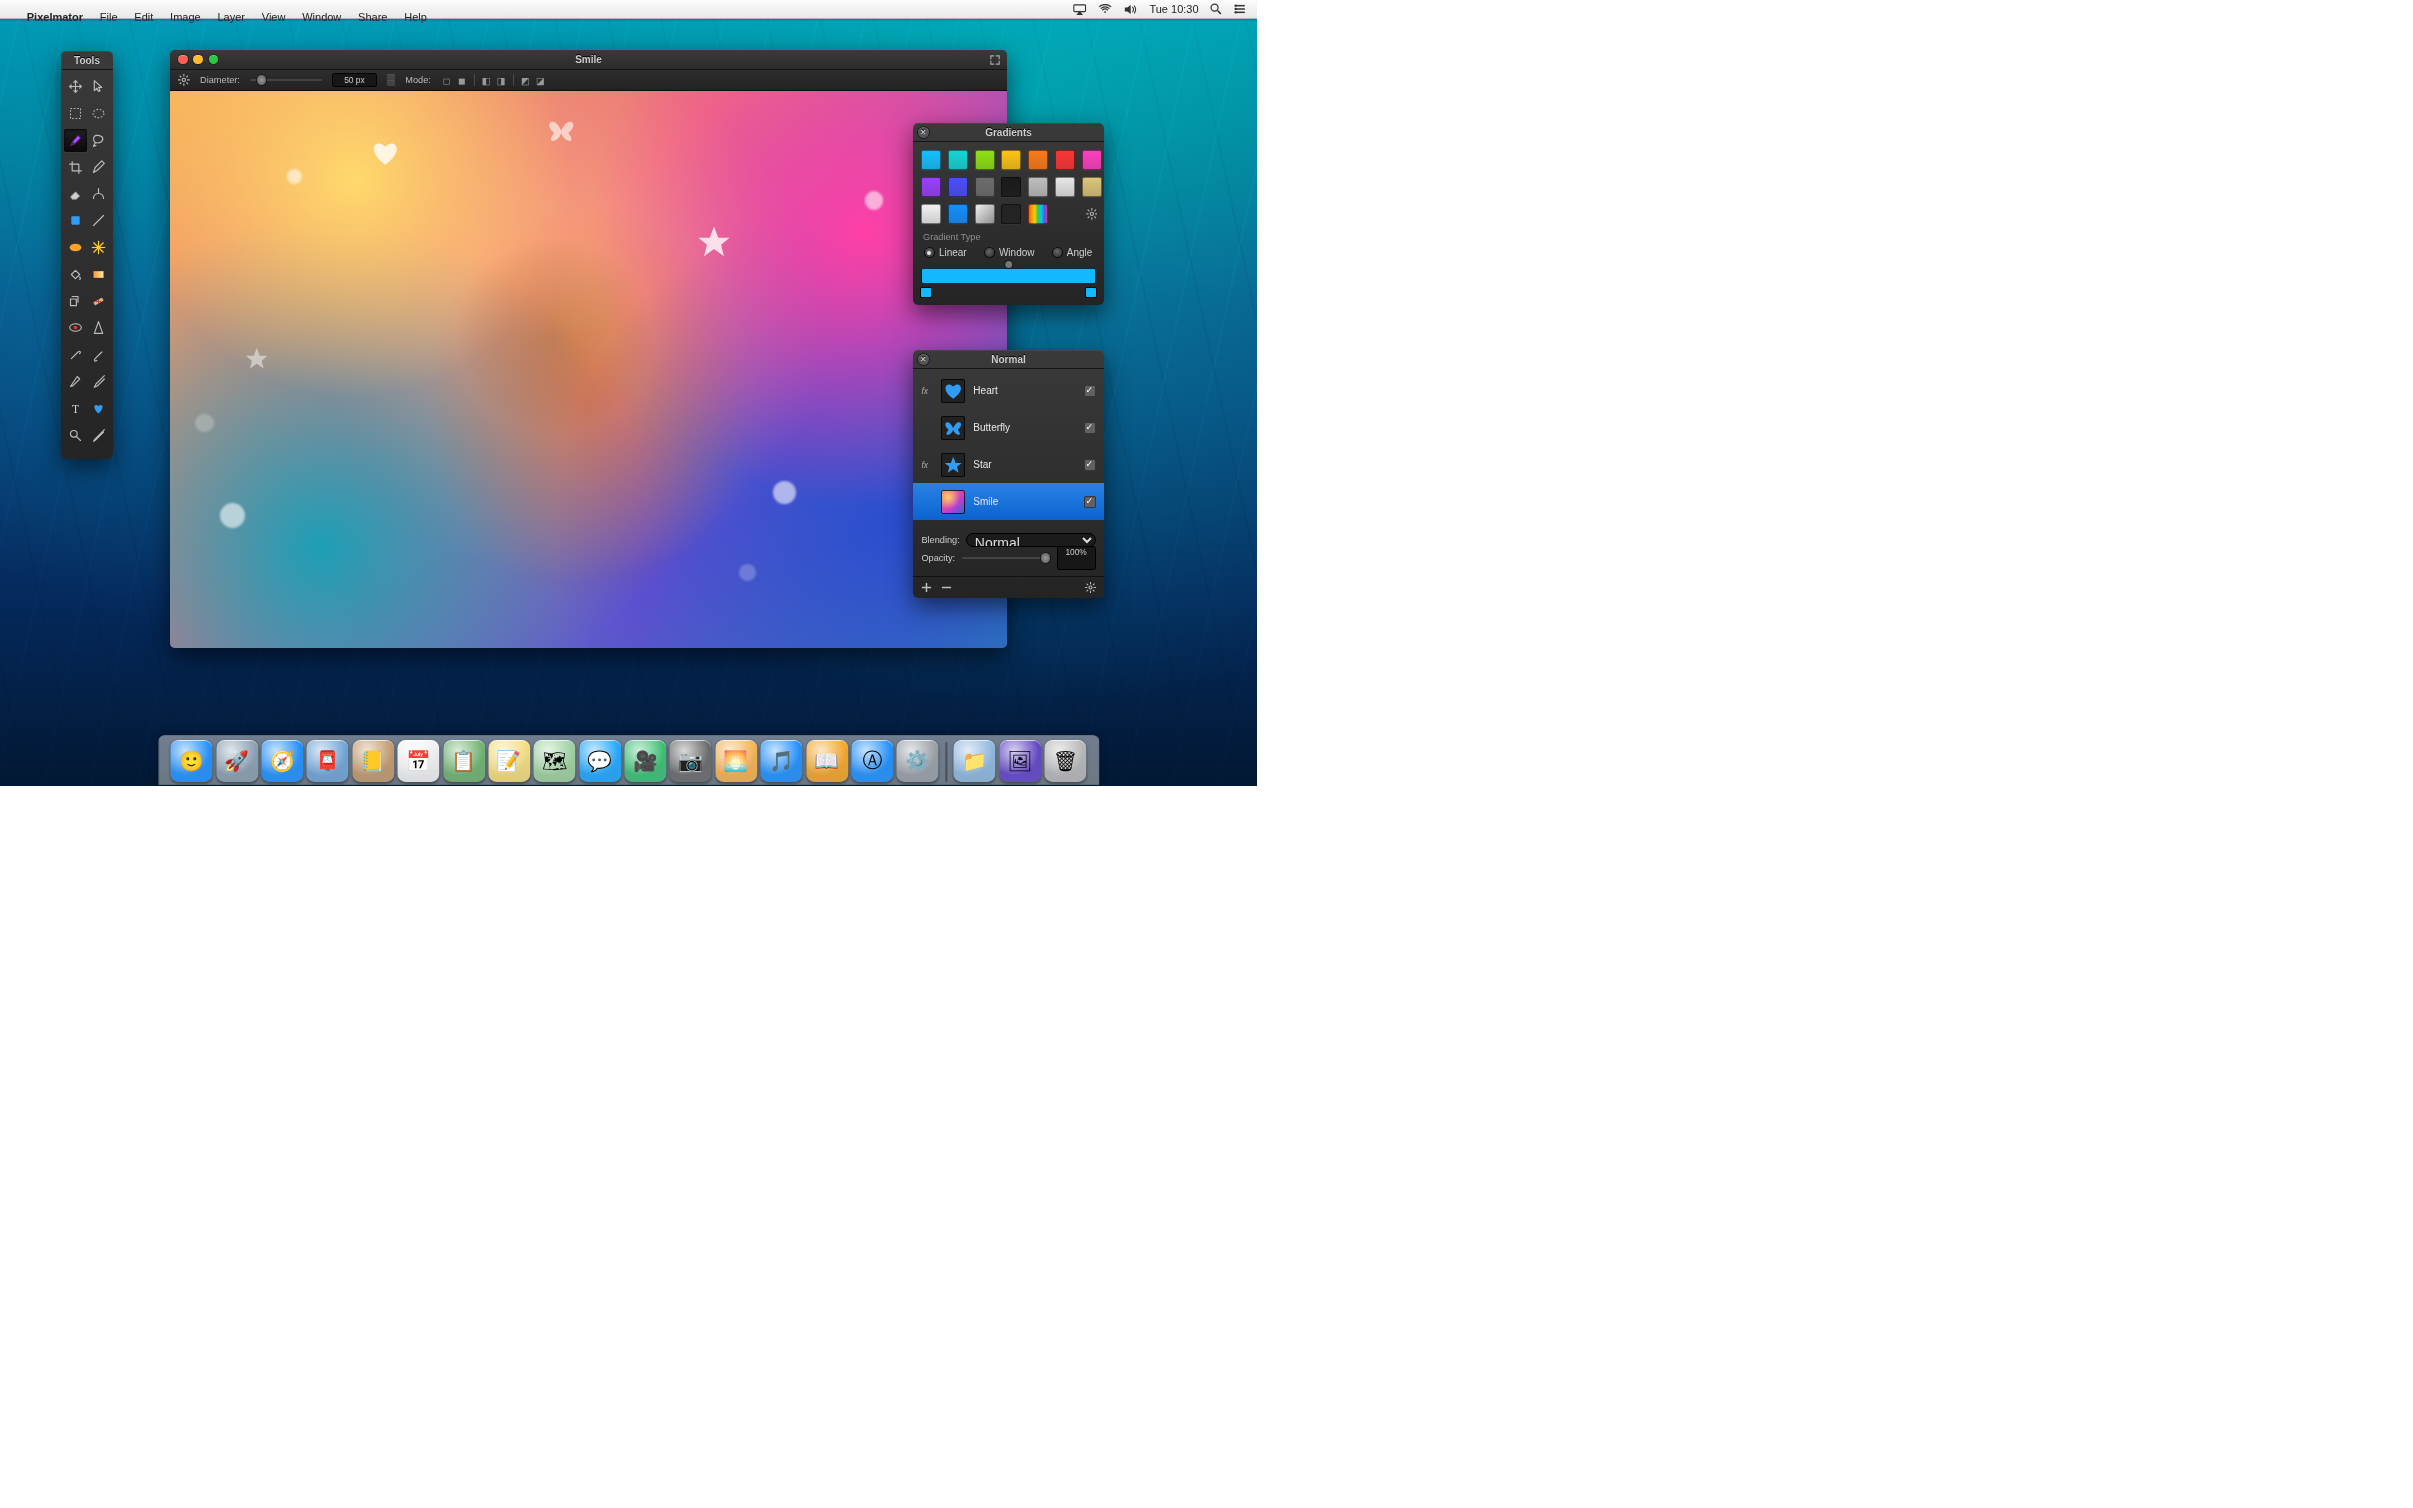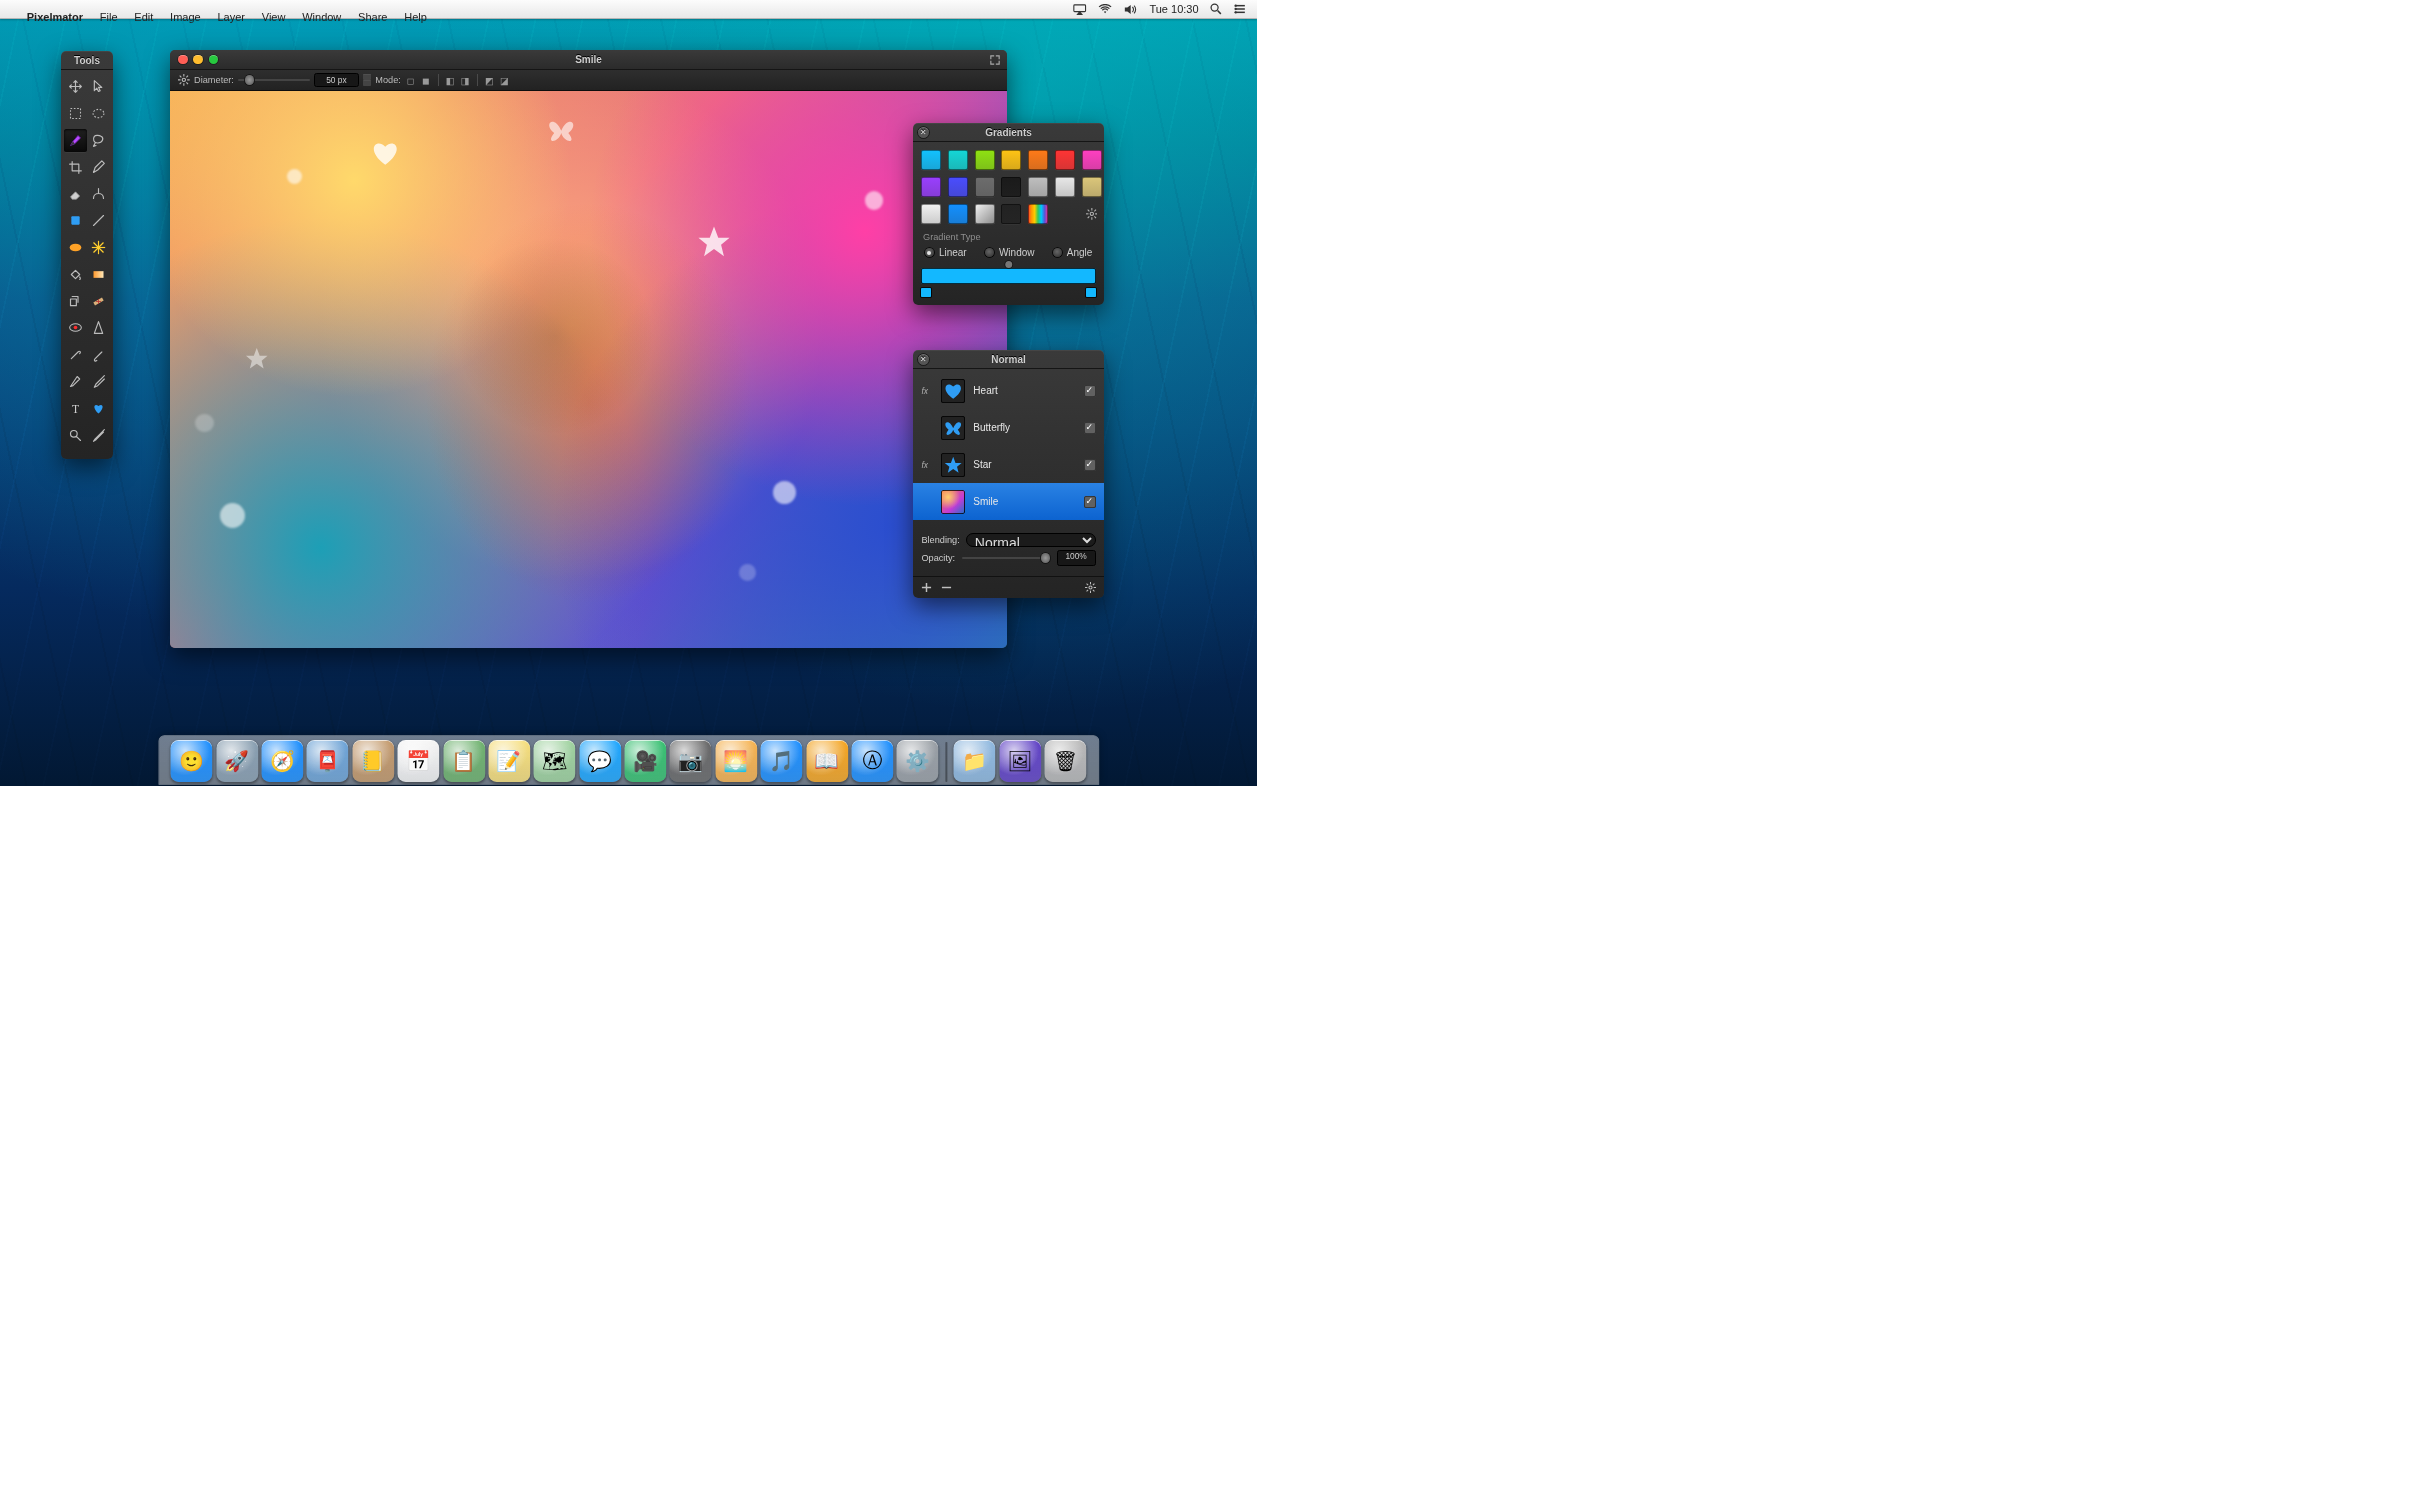--- a/index.html
+++ b/index.html
@@ -41,21 +41,21 @@
 #tools .tool svg{ width:15px; height:15px; display:block; }
 #tools .tool.selected{ background:linear-gradient(#202020,#0a0a0a); box-shadow:inset 0 0.8px 2.5px #000,0 0.8px 0 rgba(255,255,255,.06);}
 
 
 #doc{ left:170px; top:50px; width:837px; height:598px; border-radius:5px; overflow:hidden;}
 #doc .titlebar{ border-bottom:none; background:linear-gradient(#3a3a3a,#2b2b2b);}
 #doc .traffic{ position:absolute; left:8.4px; top:5px; display:flex; gap:5.9px;}
 #doc .traffic span{ width:9.2px; height:9.2px; border-radius:50%; box-shadow:inset 0 0.8px 0 rgba(255,255,255,.35),0 0 0 0.8px rgba(0,0,0,.4);}
 #doc .traffic .r{background:#ff5f56;} #doc .traffic .y{background:#ffbd2e;} #doc .traffic .g{background:#27c93f;}
 #doc .fs{ position:absolute; right:6.7px; top:5px; width:10px; height:10px; color:#9a9a9a; }
-#doc .toolbar{ height:22px; background:linear-gradient(#2e2e2e,#222); border-top:0.8px solid #151515; border-bottom:0.8px solid #0d0d0d; display:flex; align-items:center; font-size:9.2px; color:#bcbcbc; gap:4px; padding:0 8.4px;}
+#doc .toolbar{ height:22px; background:linear-gradient(#2e2e2e,#222); border-top:0.8px solid #151515; border-bottom:0.8px solid #0d0d0d; display:flex; align-items:center; font-size:9.2px; color:#bcbcbc; gap:10px; padding:0 8.4px;}
 #doc .toolbar .gear{width:11.7px;height:11.7px;color:#bbb;}
 #doc .toolbar .slider{ width:72px; height:2.5px; border-radius:1.7px; background:#444; position:relative;}
 #doc .toolbar .slider .knob{ position:absolute; top:-3.4px; width:9.2px;height:9.2px;border-radius:50%; background:radial-gradient(#9a9a9a,#555); left:10%; box-shadow:0 0 0 0.8px #111;}
 #doc .toolbar .val{ width:45px; height:14.2px; background:#171717; border:0.8px solid #000; border-radius:2.5px; text-align:center; line-height:12.6px; font-size:8.4px; color:#ccc;}
 #doc .toolbar .stepper{ width:8.4px; display:flex; flex-direction:column; gap:0.8px;}
 #doc .toolbar .stepper span{height:5.9px;background:#444;border-radius:0.8px;box-shadow:inset 0 0.8px 0 rgba(255,255,255,.08);}
 #doc .toolbar .mode-icons{display:flex;align-items:center;gap:3.4px;}
 #doc .toolbar .mode-icons .ico{ width:11.7px;height:11.7px;display:flex;align-items:center;justify-content:center;color:#9a9a9a;}
 #doc .toolbar .mode-icons .sep{width:0.8px;height:11.7px;background:#4a4a4a;margin:0 2.5px;}
 #doc .canvas{ position:relative; height:calc(100% - 41px); overflow:hidden;}
@@ -105,21 +105,21 @@
   linear-gradient(135deg,#ff7d3a,#c33bd6 60%,#1972c9);
 }
 #layers .row .name{ flex:1;}
 #layers .row .chk{ width:11.7px;height:11.7px;border-radius:2.5px;background:#616161; box-shadow:inset 0 0 0 0.8px #2a2a2a; position:relative;}
 #layers .row .chk.on::after{content:"✓"; position:absolute; font-size:9.2px; color:#fff; left:1.7px; top:-0.8px;}
 #layers .opts{ padding:6.7px 8.4px 8.4px; font-size:9.2px; color:#cfcfcf;}
 #layers .opts .line{ display:flex; align-items:center; gap:6.7px; height:18.4px;}
 #layers .opts select{ flex:1; background:#1b1b1b;border:0.8px solid #000;color:#ddd;font-size:14px;height:14.2px;border-radius:7px;padding:0 3.4px;}
 #layers .opts .opslider{ flex:1; height:2.5px; background:#444; border-radius:1.7px; position:relative;}
 #layers .opts .opslider .knob{ position:absolute; right:0; top:-3.4px; width:9.2px;height:9.2px;border-radius:50%;background:radial-gradient(#9a9a9a,#555);box-shadow:0 0 0 0.8px #111;}
-#layers .opts .opval{ width:39px; height:16px; background:#171717;border:0.8px solid #000;border-radius:2.5px;text-align:center;line-height:11.7px;font-size:8.4px;color:#ccc;}
+#layers .opts .opval{ width:39px; height:24px; background:#171717;border:0.8px solid #000;border-radius:2.5px;text-align:center;line-height:11.7px;font-size:8.4px;color:#ccc;}
 #layers .footer{ border-top:0.8px solid #111; height:22px; display:flex; align-items:center; padding:0 8.4px; gap:8.4px; color:#bfbfbf;}
 #layers .footer .spacer{flex:1;}
 #layers .footer svg{width:11px;height:11px;}
 
 
 #dock{ position:absolute; left:50%; bottom:1.7px; transform:translateX(-50%); display:flex; align-items:flex-end; gap:3.4px; padding:4.2px 11.7px 2.5px; border-radius:5px 5px 0 0;
   background:linear-gradient(rgba(245,245,245,.45),rgba(200,200,200,.55)); box-shadow:0 0 0 0.8px rgba(255,255,255,.5), 0 -0.8px 8.4px rgba(0,0,0,.3); backdrop-filter:blur(3.4px);}
 #dock .app{ width:42px;height:42px;border-radius:8.4px; display:flex;align-items:center;justify-content:center; font-size:20px;
   background:radial-gradient(circle at 35% 25%, rgba(255,255,255,.7),rgba(255,255,255,0) 60%), linear-gradient(#e8e8ee,#bfc3cb);
   box-shadow:0 1.7px 2.5px rgba(0,0,0,.35), inset 0 0.8px 0 rgba(255,255,255,.9);}

